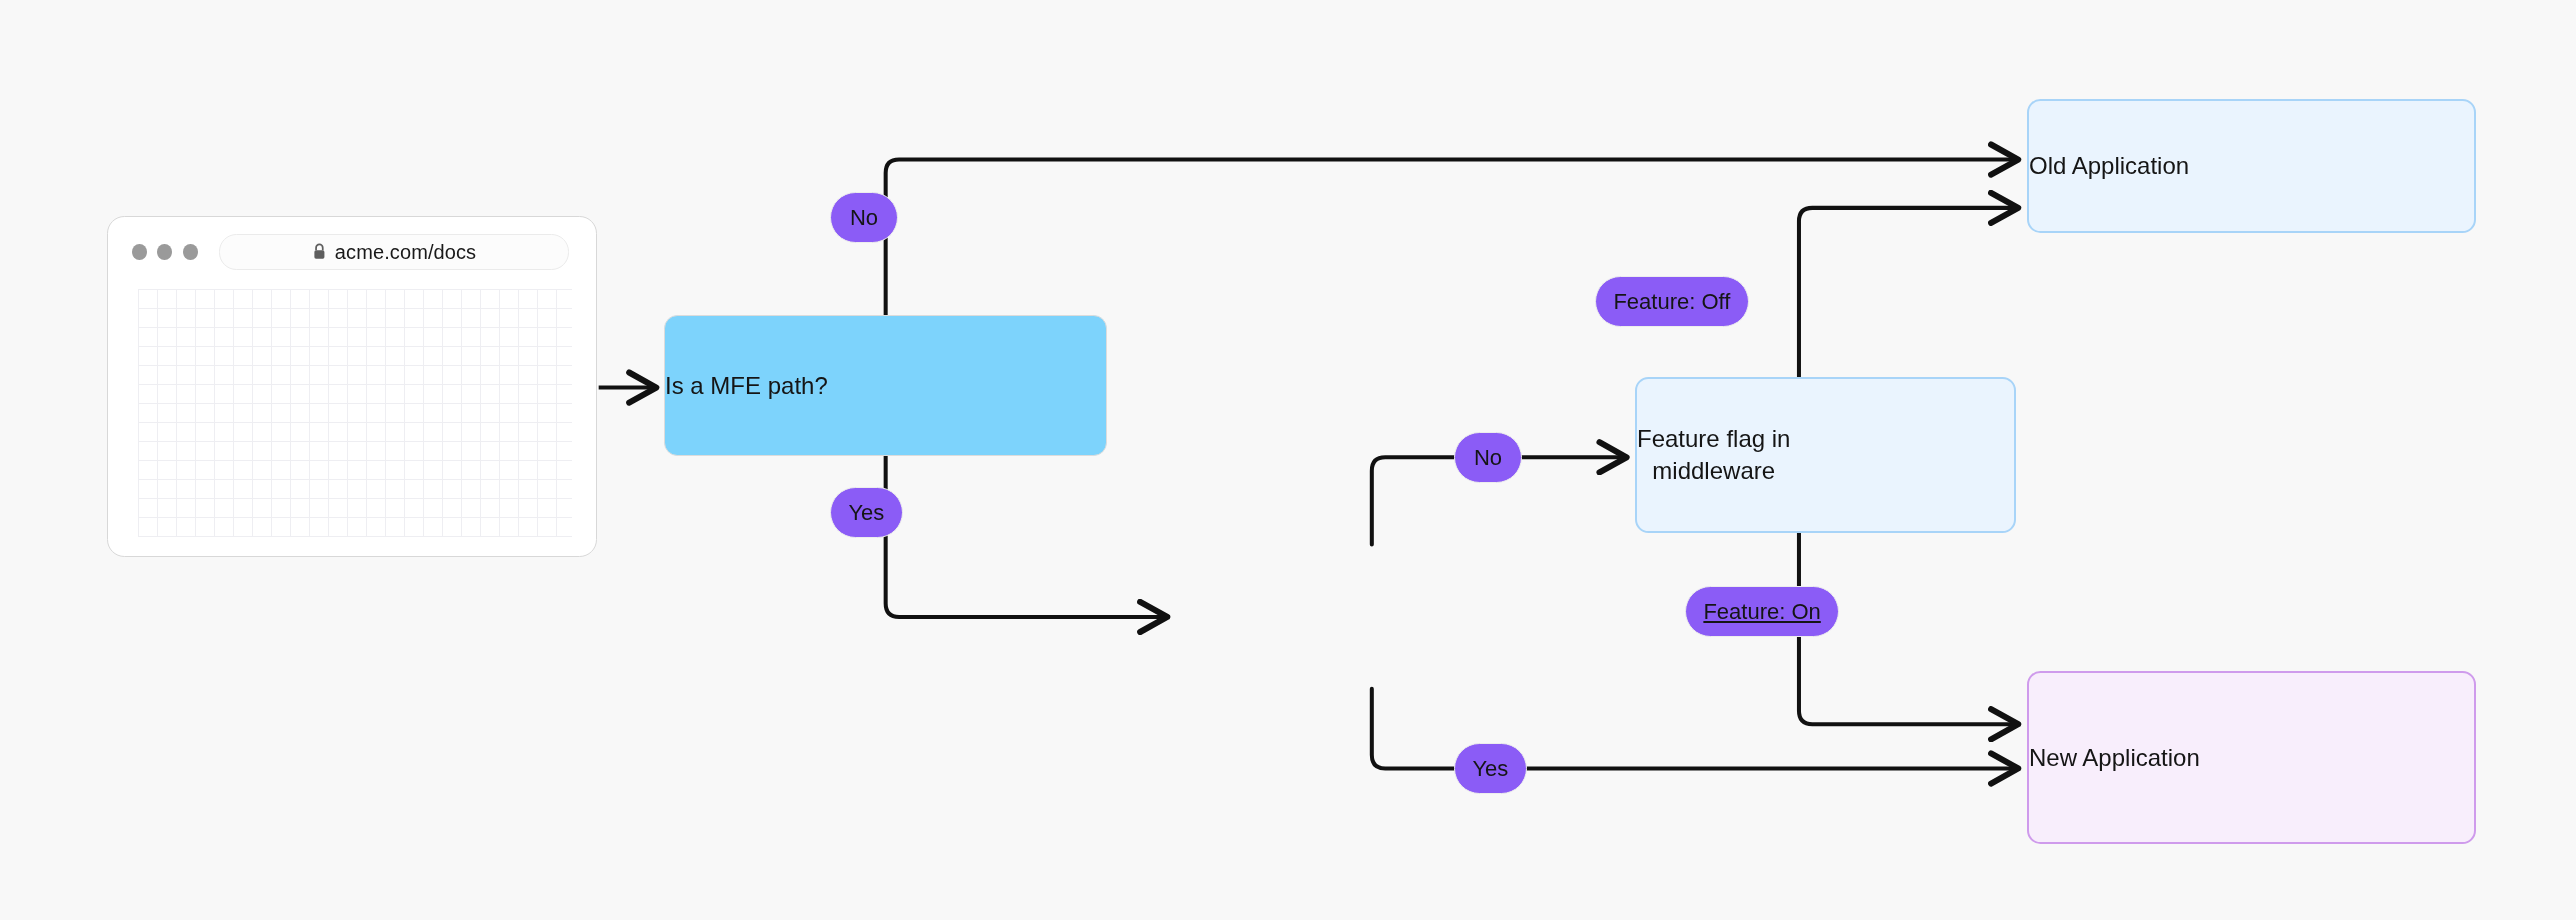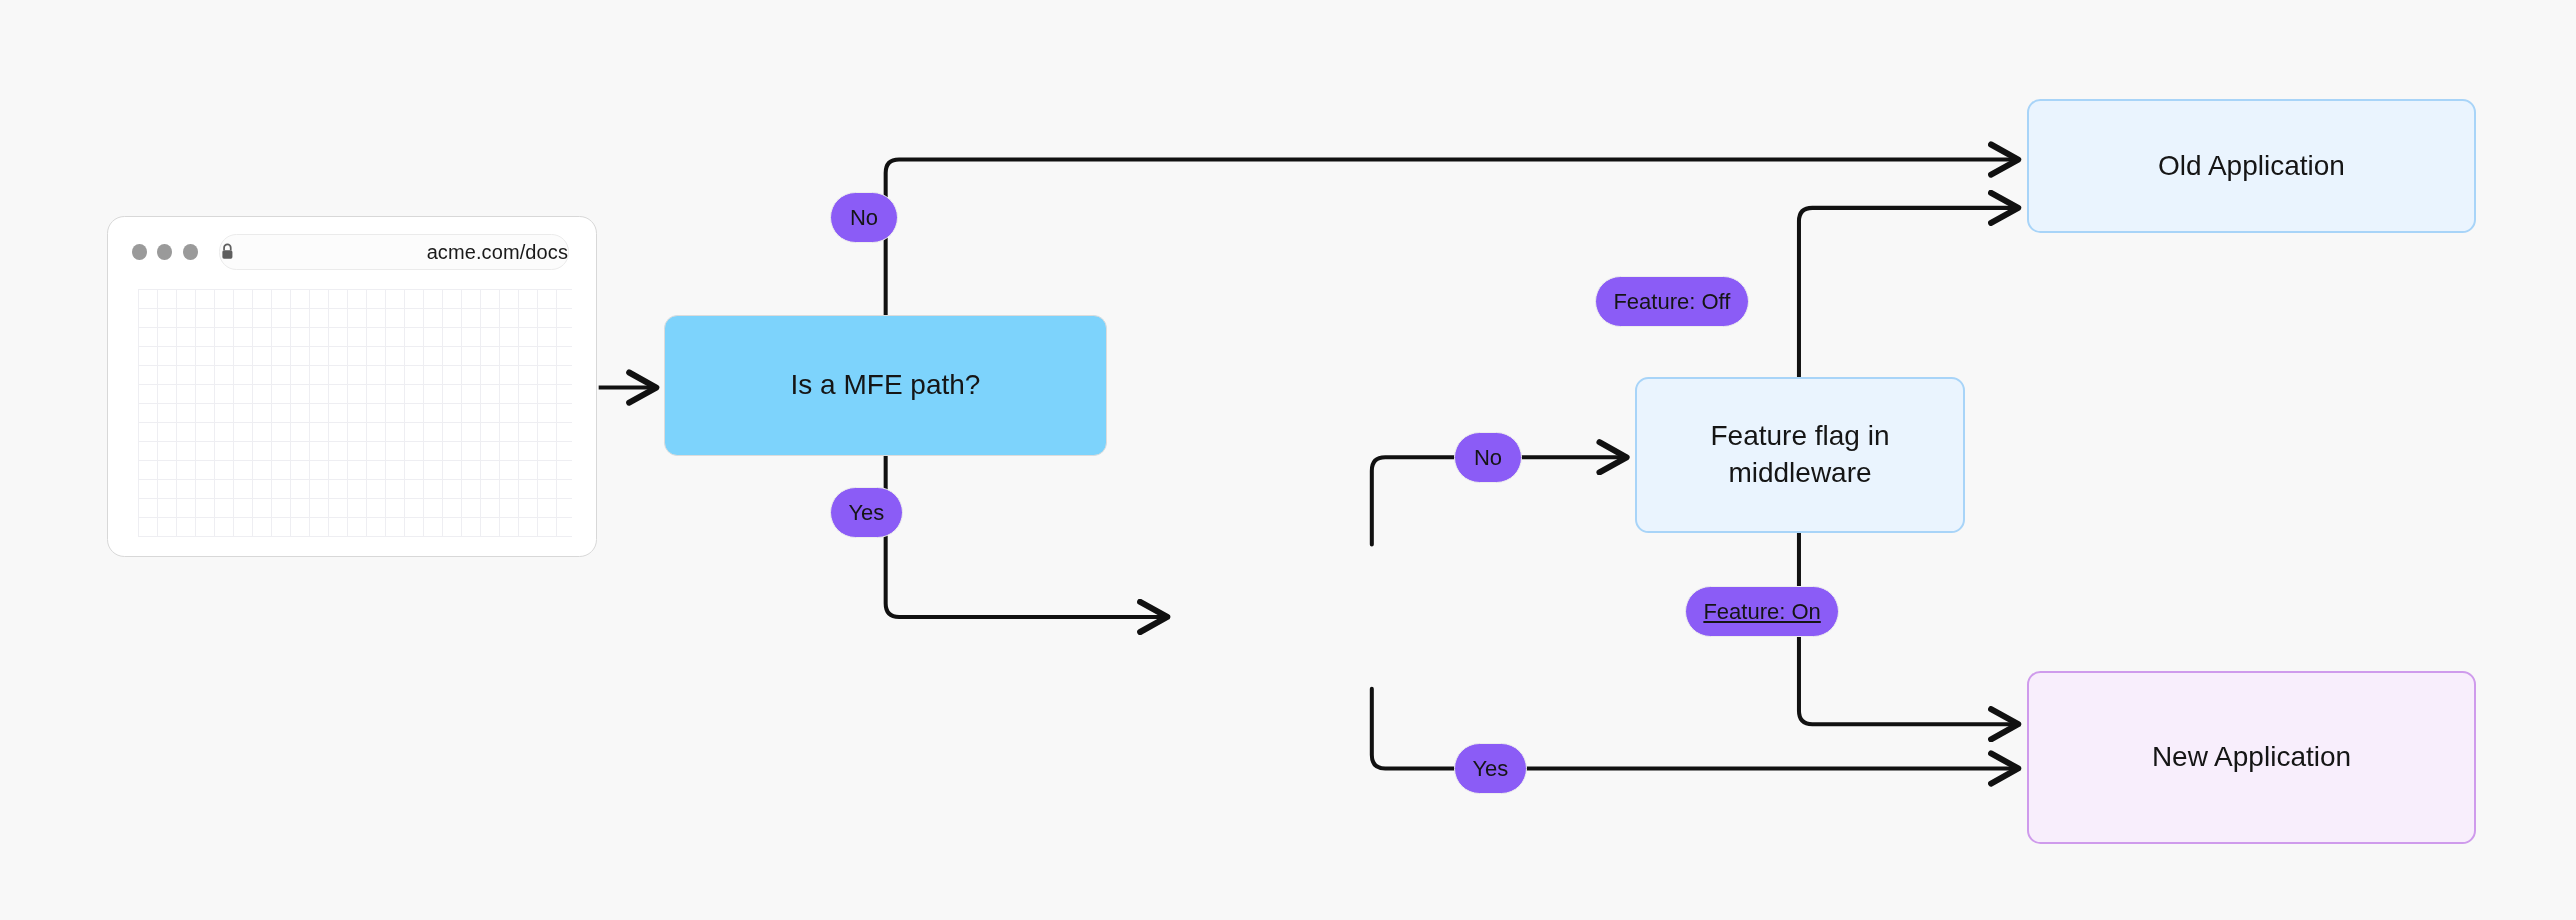--- a/index.html
+++ b/index.html
@@ -67,21 +67,21 @@
   .urlbar {
     margin-left: 21.5px;
     height: 34px;
     flex: 1;
     margin-right: 27px;
     background: #fcfcfc;
     border: 1.3px solid #ebebeb;
     border-radius: 17.4px;
     display: flex;
     align-items: center;
-    justify-content: space-between;
+    justify-content: center;
     gap: 8px;
   }
   .lock-icon {
     display: inline-flex;
     align-items: center;
   }
   .url-text {
     font-size: 20px;
     color: #1a1a1a;
     letter-spacing: 0.1px;
@@ -98,43 +98,43 @@
       linear-gradient(to bottom, #eeeef2 0.7px, transparent 0.7px);
     background-size: 19px 19px;
   }
 
   
   .node {
     position: absolute;
     box-sizing: border-box;
     display: flex;
     align-items: center;
-    justify-content: center;
+    justify-content: flex-start;
     text-align: center;
     border-radius: 13.4px;
-    font-size: 28px;
+    font-size: 24px;
     color: #151515;
     line-height: 1.32;
   }
   .node-plain {
     background: #7dd3fc;
     border: 1.3px solid #dcdcdc;
   }
   .node-blue {
     background: #eaf4fe;
     border: 2px solid #a8d4f8;
   }
   .node-purple {
     background: #f8eefc;
     border: 2px solid #cf9bec;
   }
 
   #node-mfe     { left: 664px;  top: 315px;  width: 443px; height: 141px; }
   #node-launch  { left: 1175px; top: 545px;  width: 392px; height: 144px; }
-  #node-flag    { left: 1635px; top: 377px;  width: 330px; height: 156px; }
+  #node-flag    { left: 1635px; top: 377px;  width: 381px; height: 156px; }
   #node-old-app { left: 2027px; top: 99px;  width: 449px; height: 134px; }
   #node-new-app { left: 2027px; top: 671px; width: 449px; height: 173px; }
 
   
   .pill {
     position: absolute;
     box-sizing: border-box;
     display: flex;
     align-items: center;
     justify-content: center;

